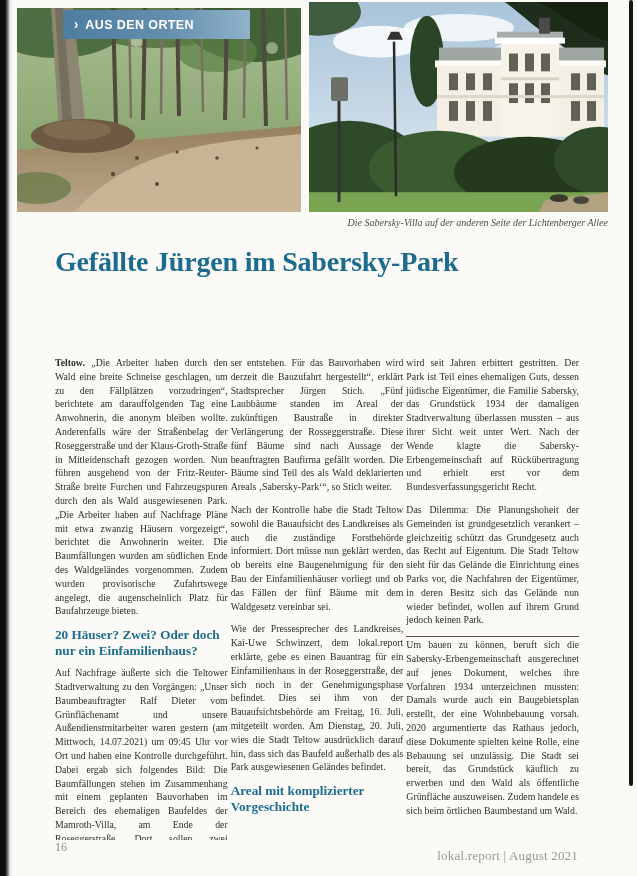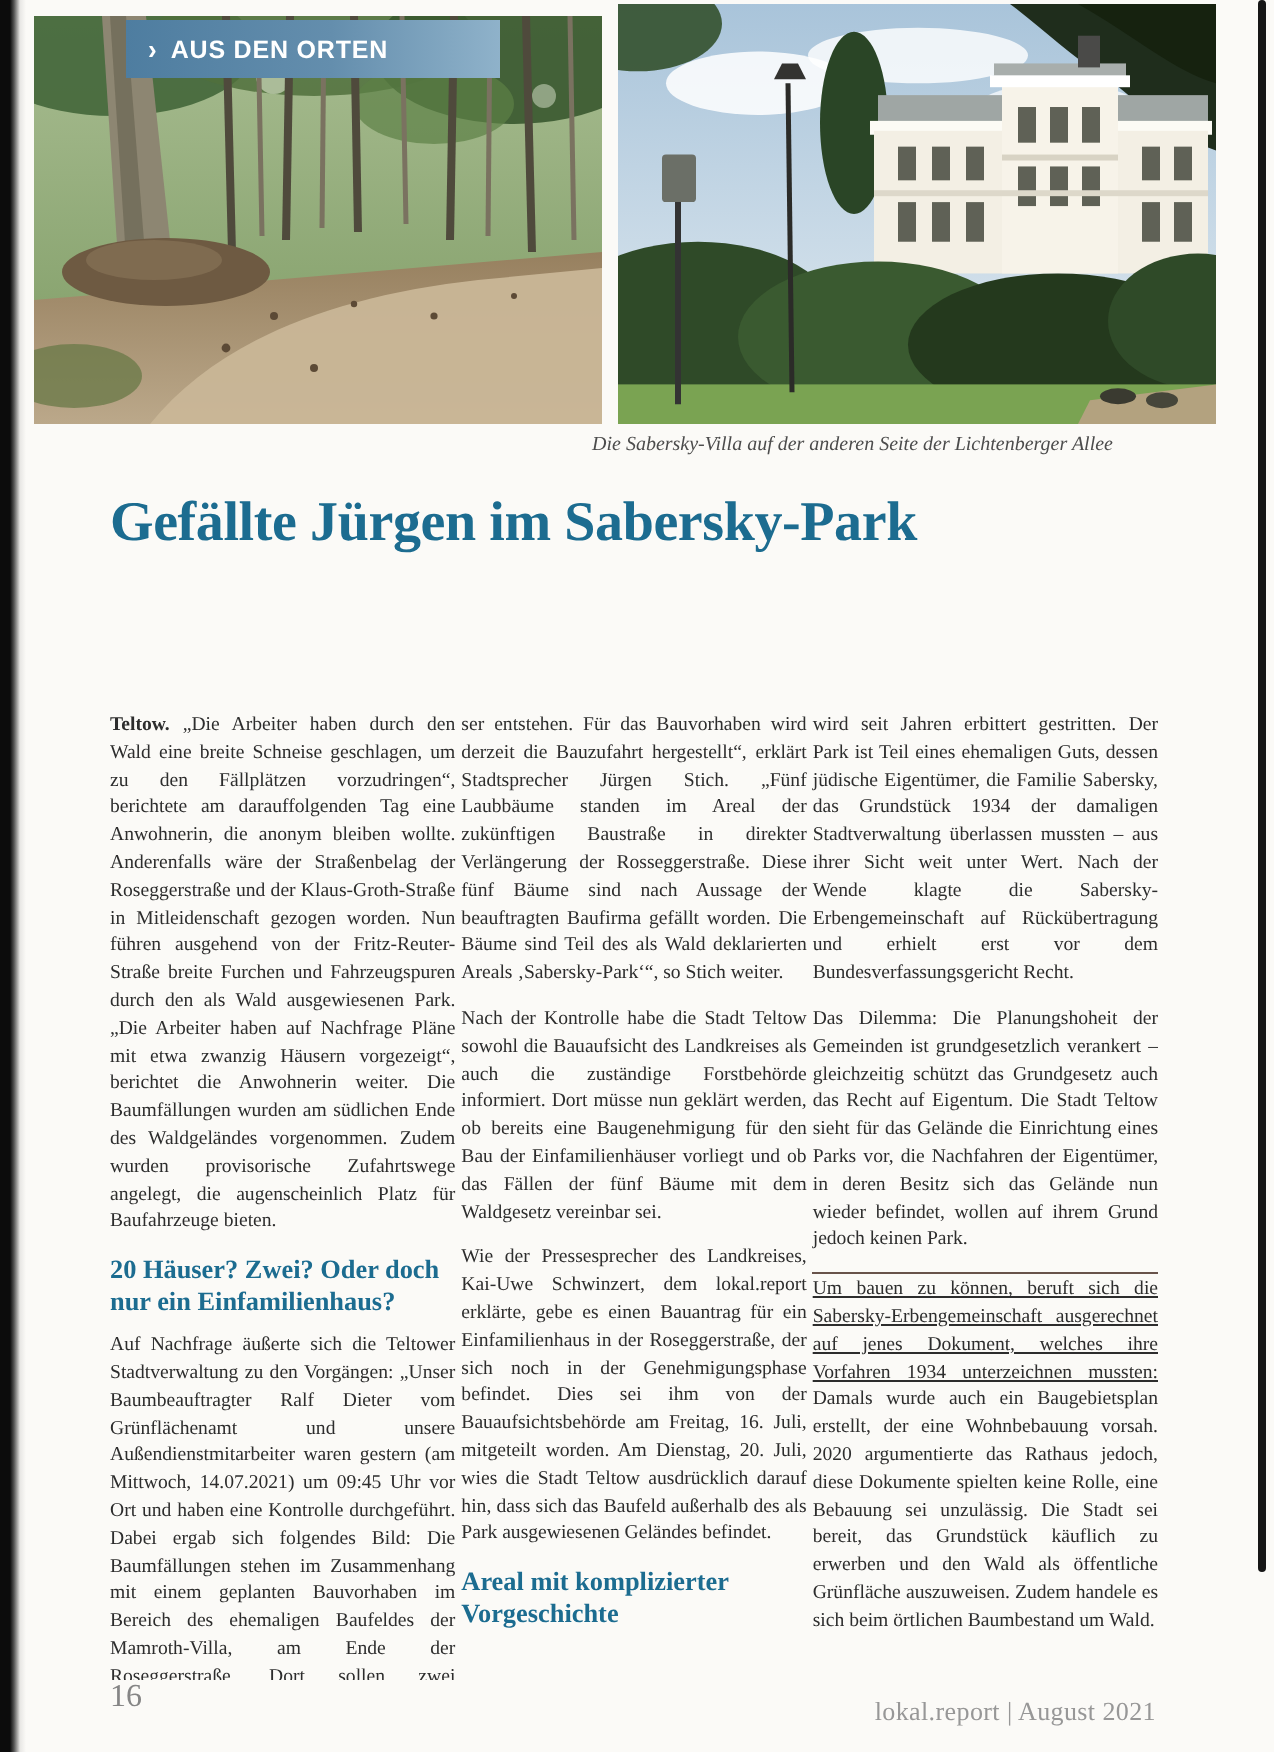--- a/index.html
+++ b/index.html
@@ -17,39 +17,39 @@
   
   .banner{position:absolute;left:63px;top:10px;width:187px;height:29px;
     background:linear-gradient(to right,#4e7da0 0%,#648ead 55%,#8fb2ca 100%);
     display:flex;align-items:center;padding-left:11px;box-sizing:border-box;
     font-family:"Liberation Sans",sans-serif;color:#ffffff;}
   .banner .chev{font-size:13px;font-weight:bold;margin-right:7px;transform:scaleY(1.1);}
   .banner .lbl{font-size:12.5px;font-weight:bold;letter-spacing:.4px;}
   
   .caption{position:absolute;top:217px;font-style:italic;font-size:10px;line-height:12px;color:#4c4c4c;}
   .caption-left{left:17px;width:284px;}
-  .caption-right{left:296px;width:296px;}
+  .caption-right{left:312px;width:296px;text-align:right;}
   
   .headline{position:absolute;left:55px;top:246px;width:545px;margin:0;
     font-size:28px;line-height:32px;font-weight:bold;color:#1c6c90;letter-spacing:-.2px;}
   .lede{position:absolute;left:55px;top:293px;width:505px;margin:0;
     font-size:14.2px;line-height:17px;color:#3b3b3b;}
   
   .columns{position:absolute;left:55px;top:356px;width:524px;height:484px;
     display:flex;gap:3px;overflow:hidden;}
   .col{flex:1 1 0;font-size:9.8px;line-height:13.8px;text-align:justify;color:#2d2d2d;}
   .col p{margin:0 0 9px 0;}
   .loc{font-weight:bold;}
   .sub{color:#1c6c90;font-family:Liberation Serif, serif;font-weight:bold;
     font-size:13.2px;line-height:15.5px;margin:3px 0 8px 0;text-align:left;}
   .marked-para{border-top:1.4px solid rgba(78,53,44,.85);padding-top:1px;}
   .pen-underline{background-image:repeating-linear-gradient(to bottom,
-     rgba(0,0,0,0) 0,rgba(0,0,0,0) 12.4px,rgba(78,53,44,.85) 12.4px,rgba(78,53,44,.85) 13.8px);text-decoration:underline;}
-  
-  .page-num{position:absolute;left:55px;top:840px;font-size:16px;color:#858585;}
+     rgba(0,0,0,0) 0,rgba(0,0,0,0) 12.4px,rgba(78,53,44,.85) 12.4px,rgba(78,53,44,.85) 13.8px);}
+  
+  .page-num{position:absolute;left:55px;top:840px;font-size:12px;color:#858585;}
   .issue{position:absolute;right:59px;top:848px;font-size:13px;color:#979797;letter-spacing:.2px;padding-left:46px;}
 </style>
 </head>
 <body>
 
 <div class="page">
 
   <figure class="photo photo-left" style="margin:0;">
     <svg viewBox="0 0 284 204" preserveAspectRatio="none">
       <defs>

